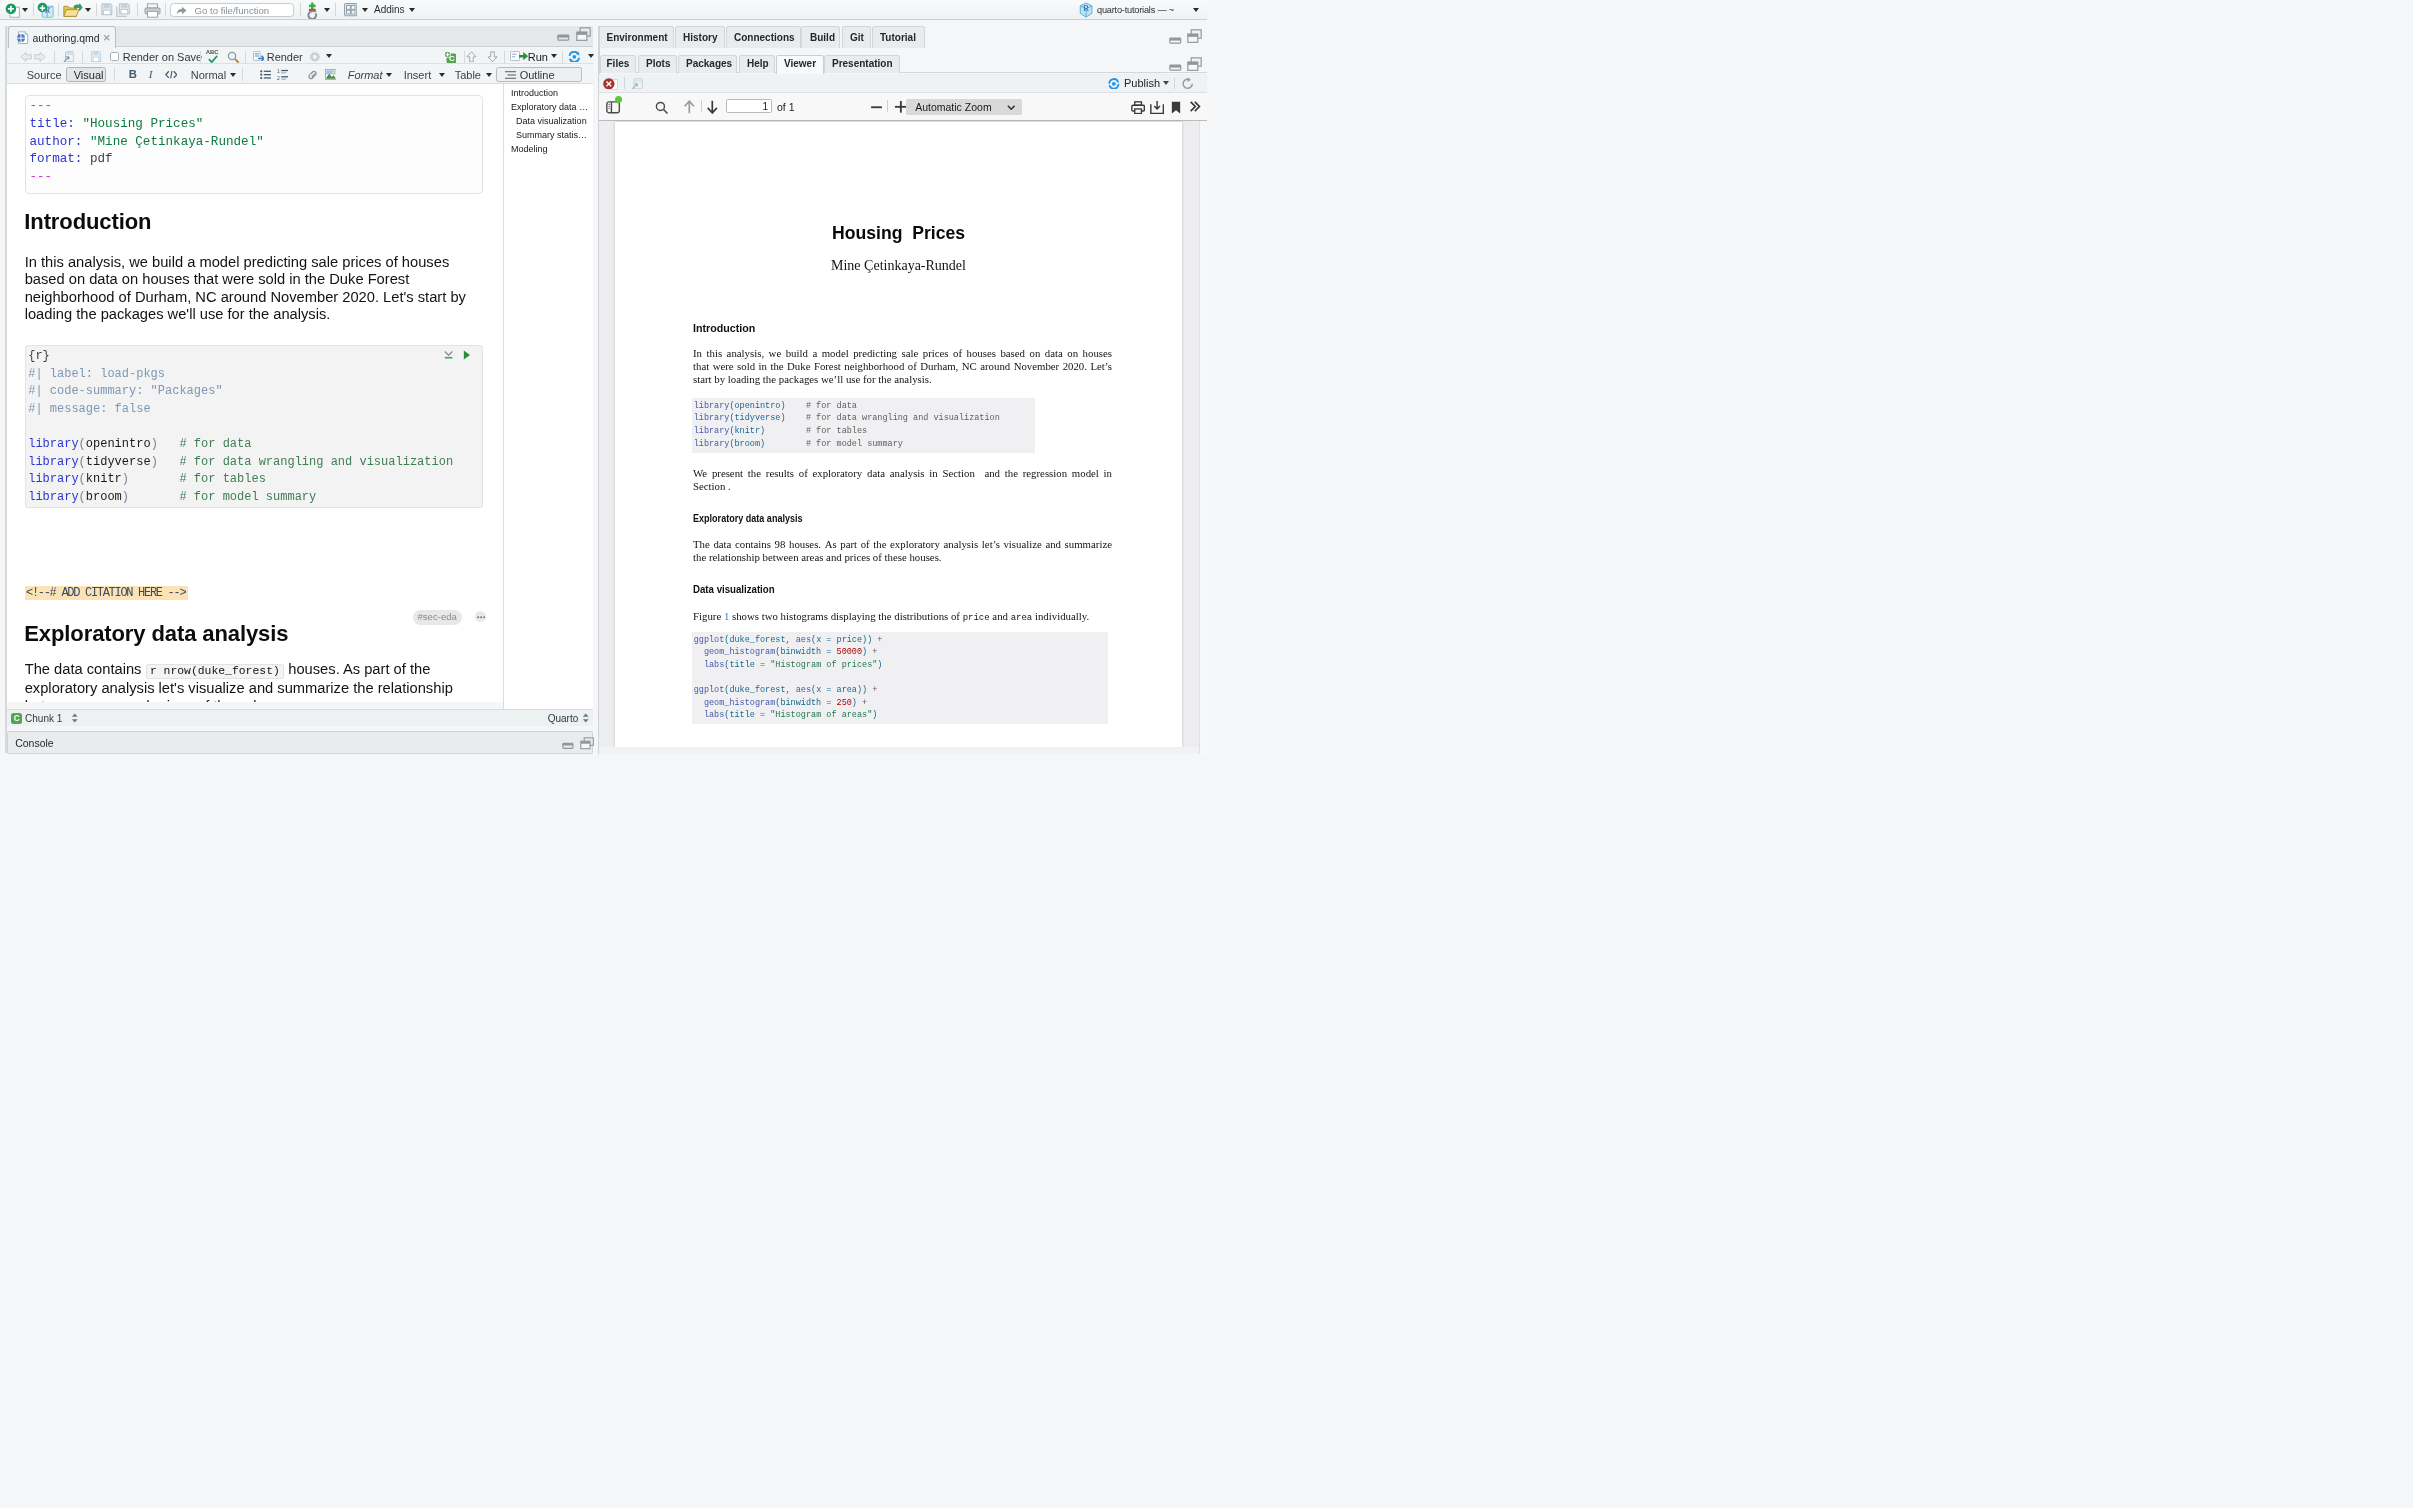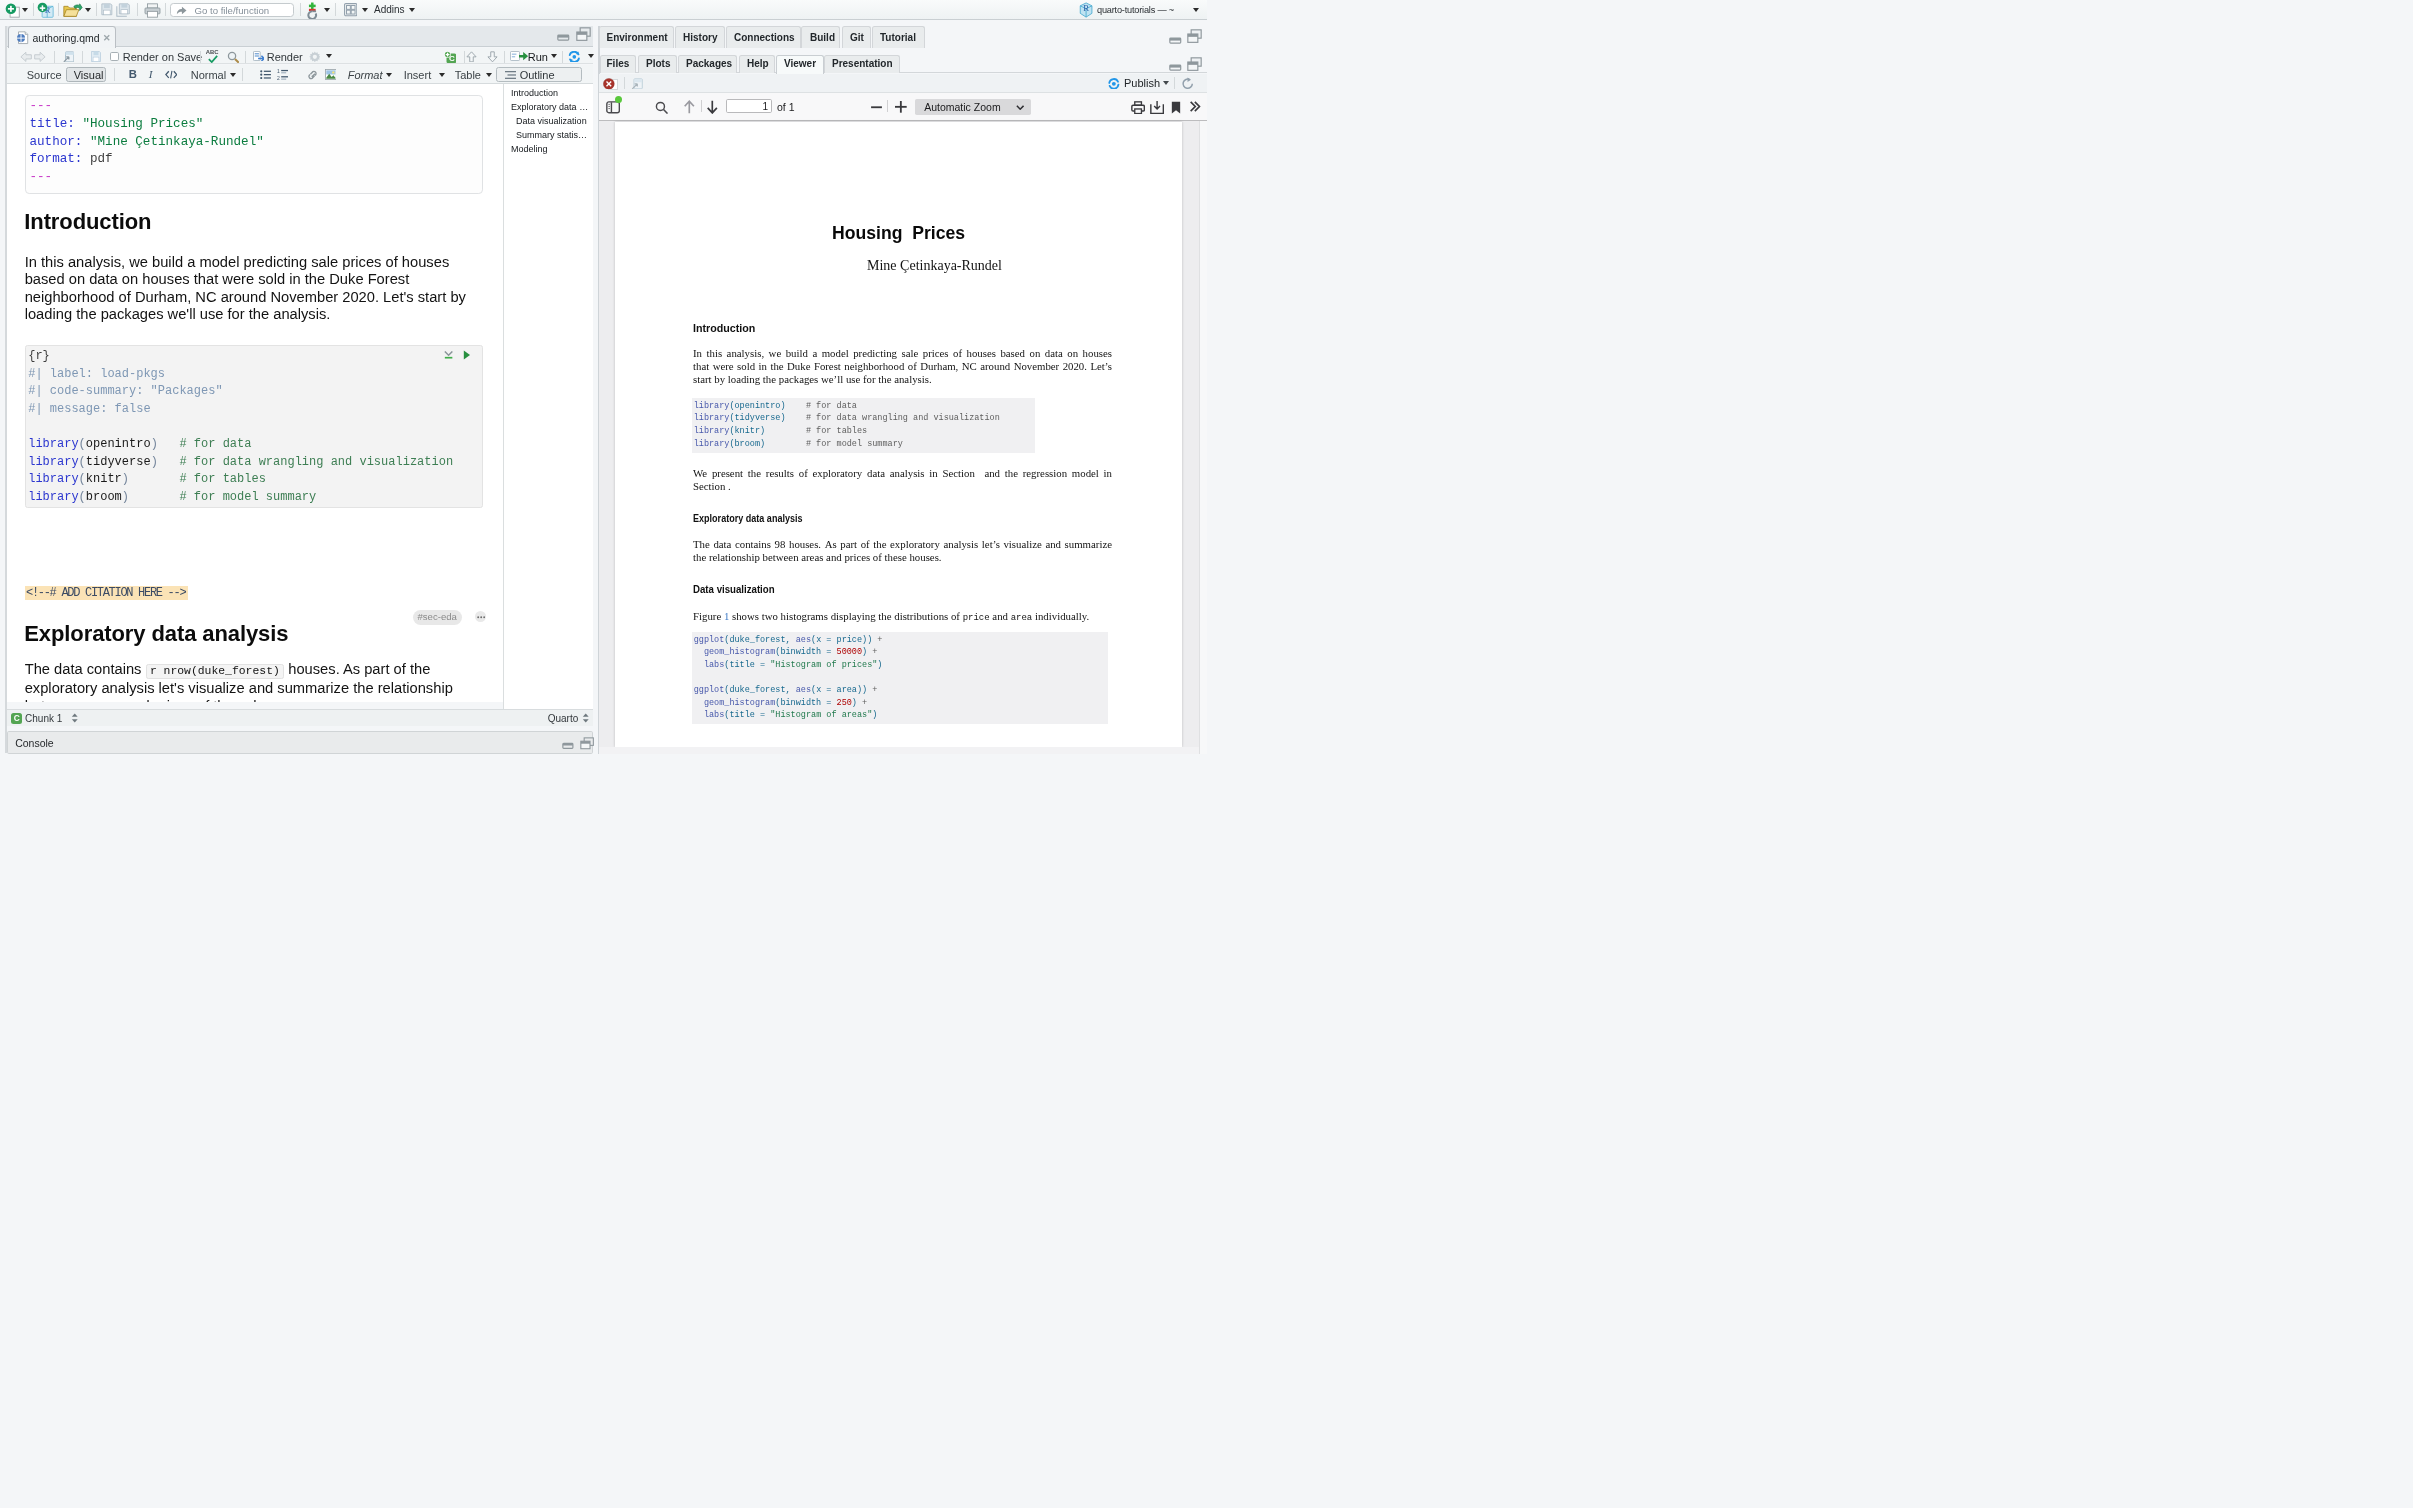--- a/index.html
+++ b/index.html
@@ -528,21 +528,21 @@
   <svg class="abs" style="left:272px;top:13px" width="11" height="2.5" viewBox="0 0 13 3">
     <line x1="0" y1="1.5" x2="13" y2="1.5" stroke="#3a3a3e" stroke-width="2.2"></line>
   </svg>
   <div class="sep" style="left:288px;top:6.7px;background:#d0d0d2;"></div>
 
   <svg class="abs" style="left:296px;top:8.4px" width="11.7" height="11.7" viewBox="0 0 14 14">
     <line x1="0" y1="7" x2="14" y2="7" stroke="#3a3a3e" stroke-width="2.2"></line>
     <line x1="7" y1="0" x2="7" y2="14" stroke="#3a3a3e" stroke-width="2.2"></line>
   </svg>
 
-  <div class="abs" style="left:316px;top:5.9px;width:116px;height:16px;background:#d9d9db;border-radius:1.7px;">
+  <div class="abs" style="left:307px;top:5.9px;width:116px;height:16px;background:#d9d9db;border-radius:1.7px;">
     <div class="abs" style="left:9.2px;top:2.1px;font-size:10.5px;color:#1a1a1c;">Automatic Zoom</div>
     <svg class="abs" style="left:101px;top:5.9px" width="8.4" height="5" viewBox="0 0 10 6">
       <path d="M1 1 L5 5 L9 1" fill="none" stroke="#2e2e32" stroke-width="1.8"></path>
     </svg>
   </div>
 
   <svg class="abs" style="left:532px;top:7.5px" width="14.2" height="13.4" viewBox="0 0 17 16">
     <rect x="1" y="5" width="15" height="7" rx="1.5" fill="none" stroke="#3a3a3e" stroke-width="1.7"></rect>
     <rect x="4.5" y="1" width="8" height="4" fill="none" stroke="#3a3a3e" stroke-width="1.6"></rect>
     <rect x="4.5" y="9.5" width="8" height="5.5" fill="#f8f8f9" stroke="#3a3a3e" stroke-width="1.6"></rect>
@@ -559,21 +559,21 @@
 
   <svg class="abs" style="left:590px;top:8.4px" width="11.7" height="11" viewBox="0 0 14 13">
     <path d="M2 1 L7.5 6.5 L2 12 M7 1 L12.5 6.5 L7 12" fill="none" stroke="#3a3a3e" stroke-width="2"></path>
   </svg>
 </div>
 <div id="pdfarea">
   <div id="pdfpage">
 
     <div class="abs" style="left:0;top:101px;width:567px;text-align:center;font-size:17.6px;font-weight:bold;color:#090909;">Housing&nbsp; Prices</div>
 
-    <div class="abs pserif" style="left:0;top:137px;width:567px;text-align:center;font-size:14px;margin-left:36px;">Mine Çetinkaya-Rundel</div>
+    <div class="abs pserif" style="left:0;top:137px;width:567px;text-align:center;font-size:14px;">Mine Çetinkaya-Rundel</div>
 
     <div class="abs ph" style="left:78px;top:200px;">Introduction</div>
     <div class="abs pserif" style="left:78px;top:225px;width:419px;">
 <span class="pjust">In this analysis, we build a model predicting sale prices of houses based on data on houses</span>
 <span class="pjust">that were sold in the Duke Forest neighborhood of Durham, NC around November 2020. Let’s</span>
 <span>start by loading the packages we’ll use for the analysis.</span>
     </div>
 
     <div class="abs pcode" style="left:77px;top:276px;width:343px;height:55px;background:#f0f0f2;padding:2.1px 0 0 1.7px;"><span class="pfun">library</span>(openintro)    <span class="pcom"># for data</span>
 <span class="pfun">library</span>(tidyverse)    <span class="pcom"># for data wrangling and visualization</span>

